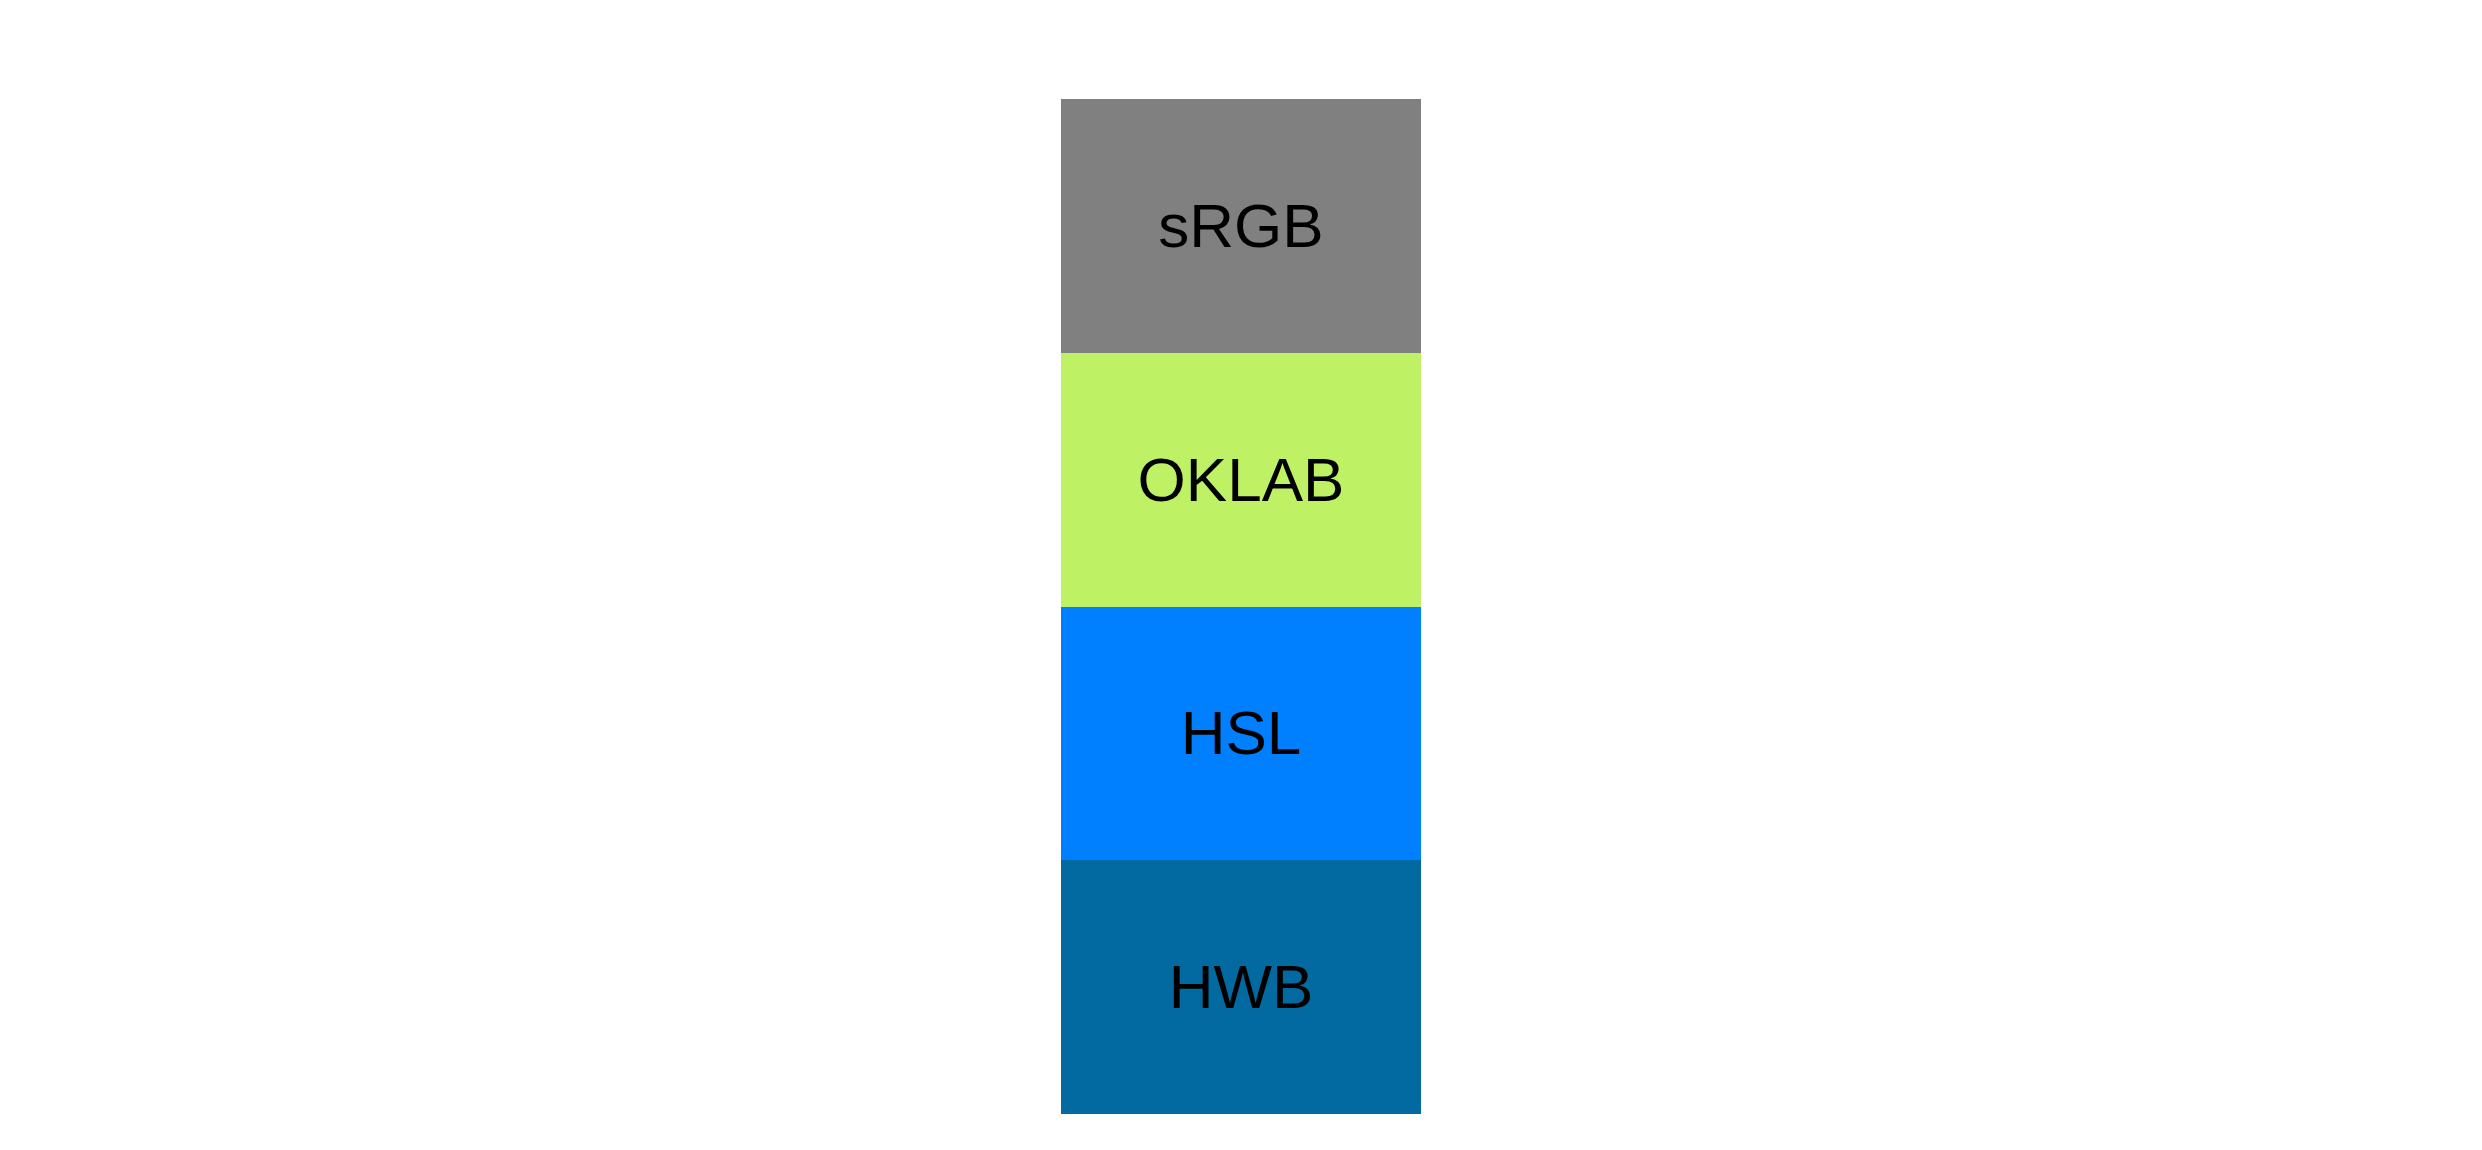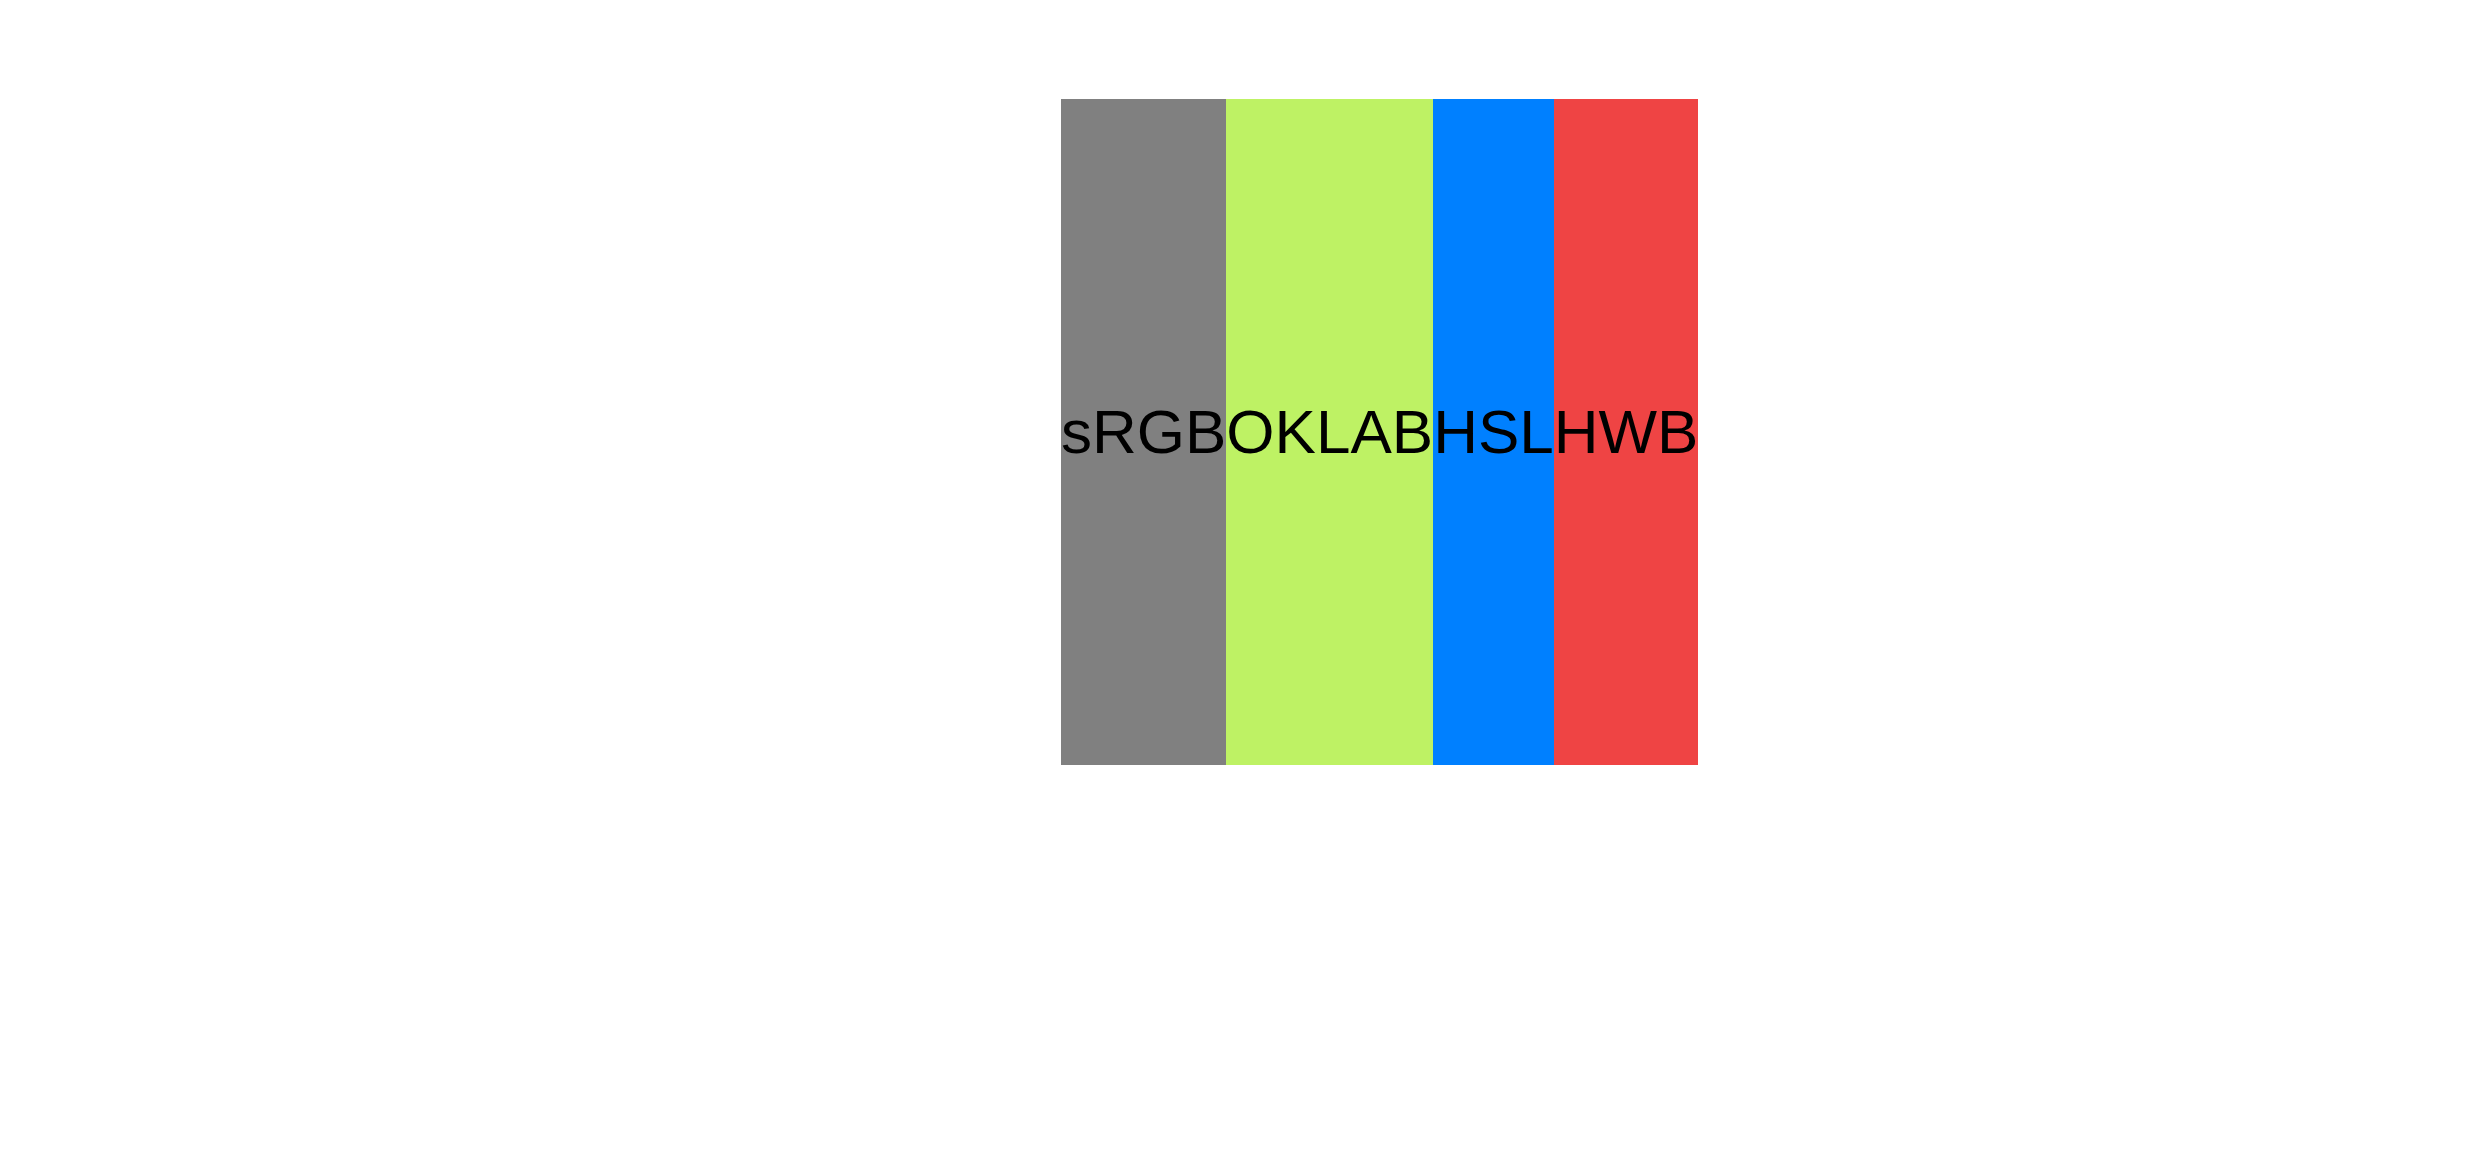--- a/index.html
+++ b/index.html
@@ -12,23 +12,23 @@
     width: 2482px;
     height: 1150px;
     overflow: hidden;
     font-family: "Liberation Sans", sans-serif;
   }
   .swatch-stack {
     position: absolute;
     left: 1061px;
     top: 99px;
     width: 360px;
-    height: 666px;
+    height: 1015px;
     display: flex;
-    flex-direction: row;
+    flex-direction: column;
   }
   .swatch {
     flex: 1 1 0;
     display: flex;
     align-items: center;
     justify-content: center;
   }
   .swatch-label {
     font-size: 62px;
     font-weight: 400;
@@ -47,17 +47,17 @@
   </div>
 
   <div class="swatch" style="background-color: #bef264;">
     <span class="swatch-label" style="color: rgb(0, 0, 0);">OKLAB</span>
   </div>
 
   <div class="swatch" style="background-color: rgb(0, 128, 255); text-align: right;">
     <span class="swatch-label" style="color: rgb(0, 0, 0);">HSL</span>
   </div>
 
-  <div class="swatch" style="background-color: #ef4444; align-items: center;">
+  <div class="swatch" style="background-color: #0369a1; align-items: center;">
     <span class="swatch-label" style="color: rgb(0, 0, 0);">HWB</span>
   </div>
 
 </div>
 
 </body></html>

